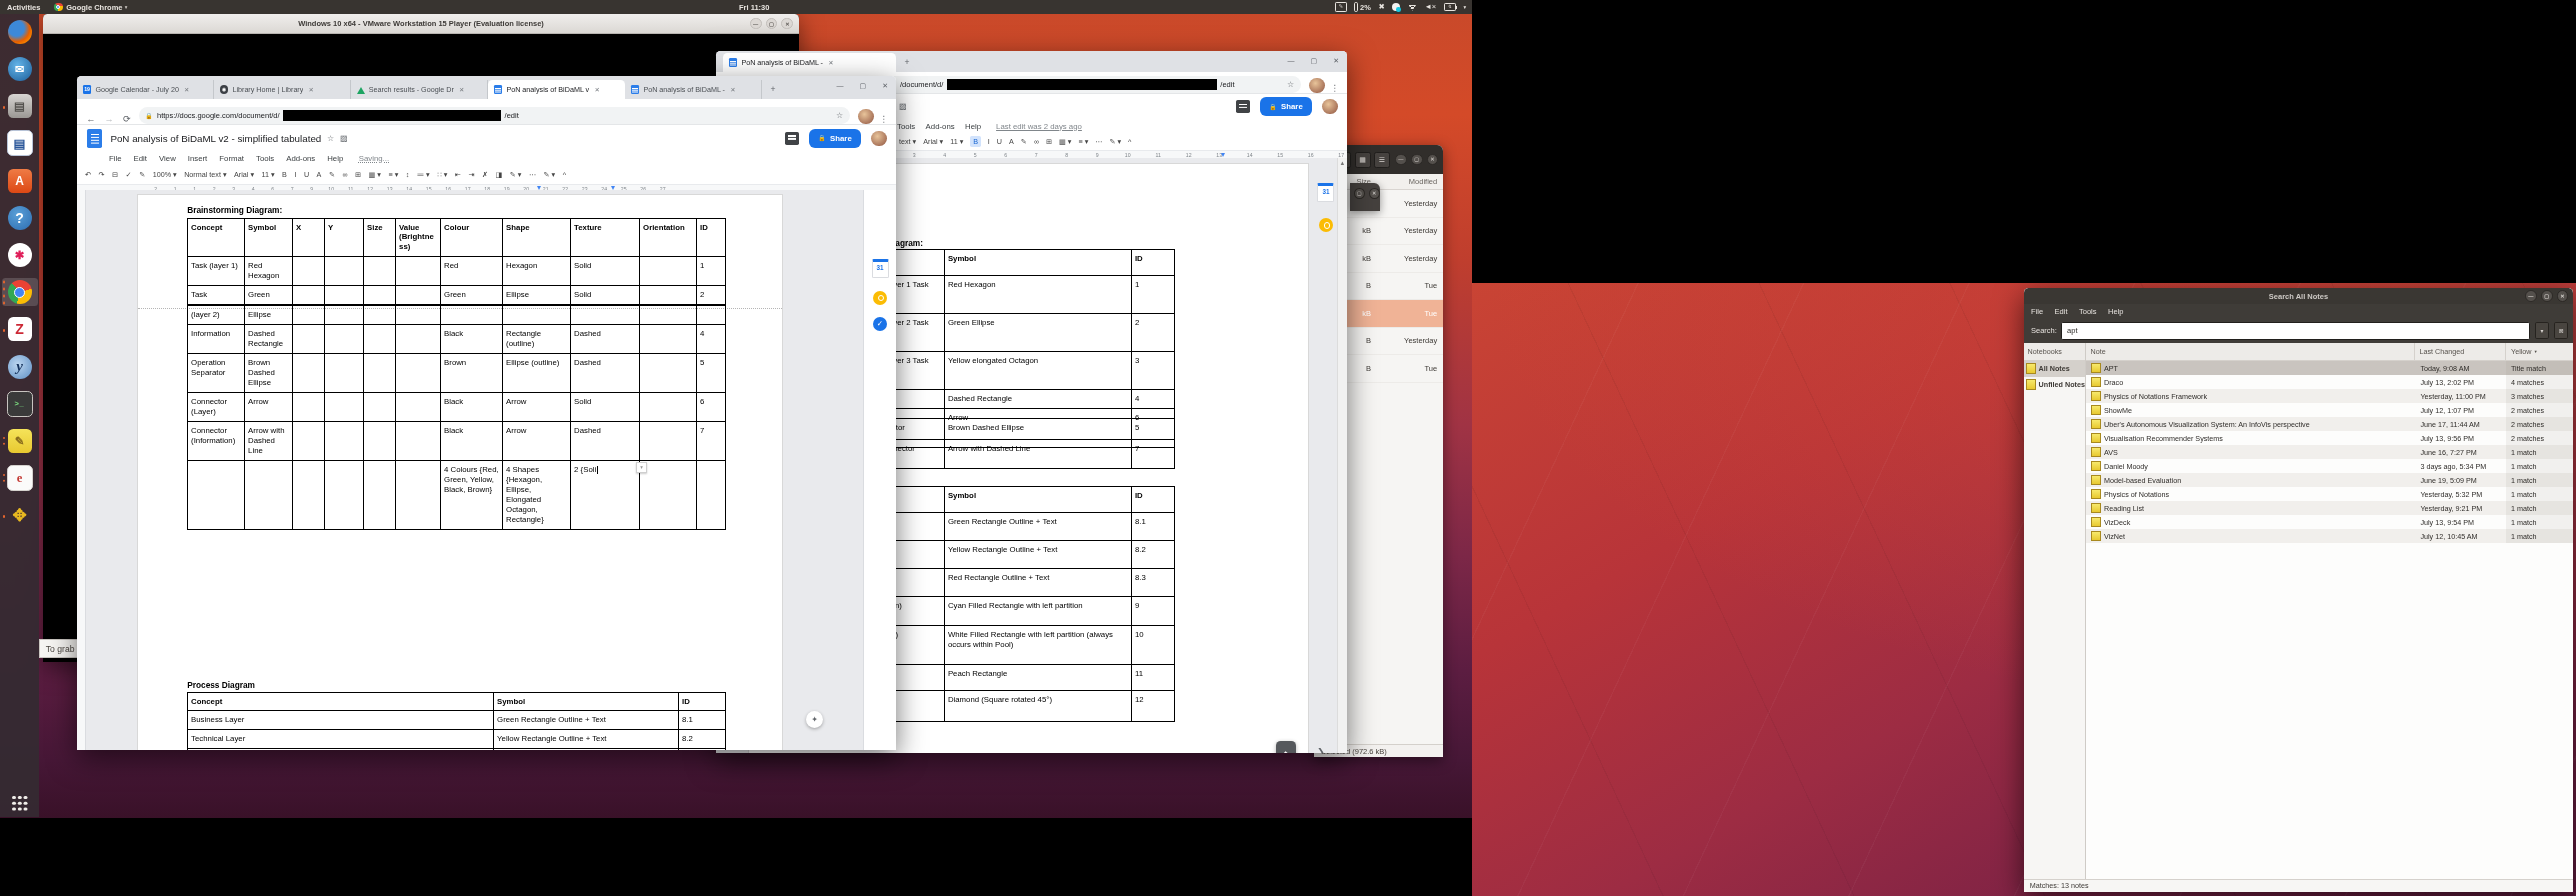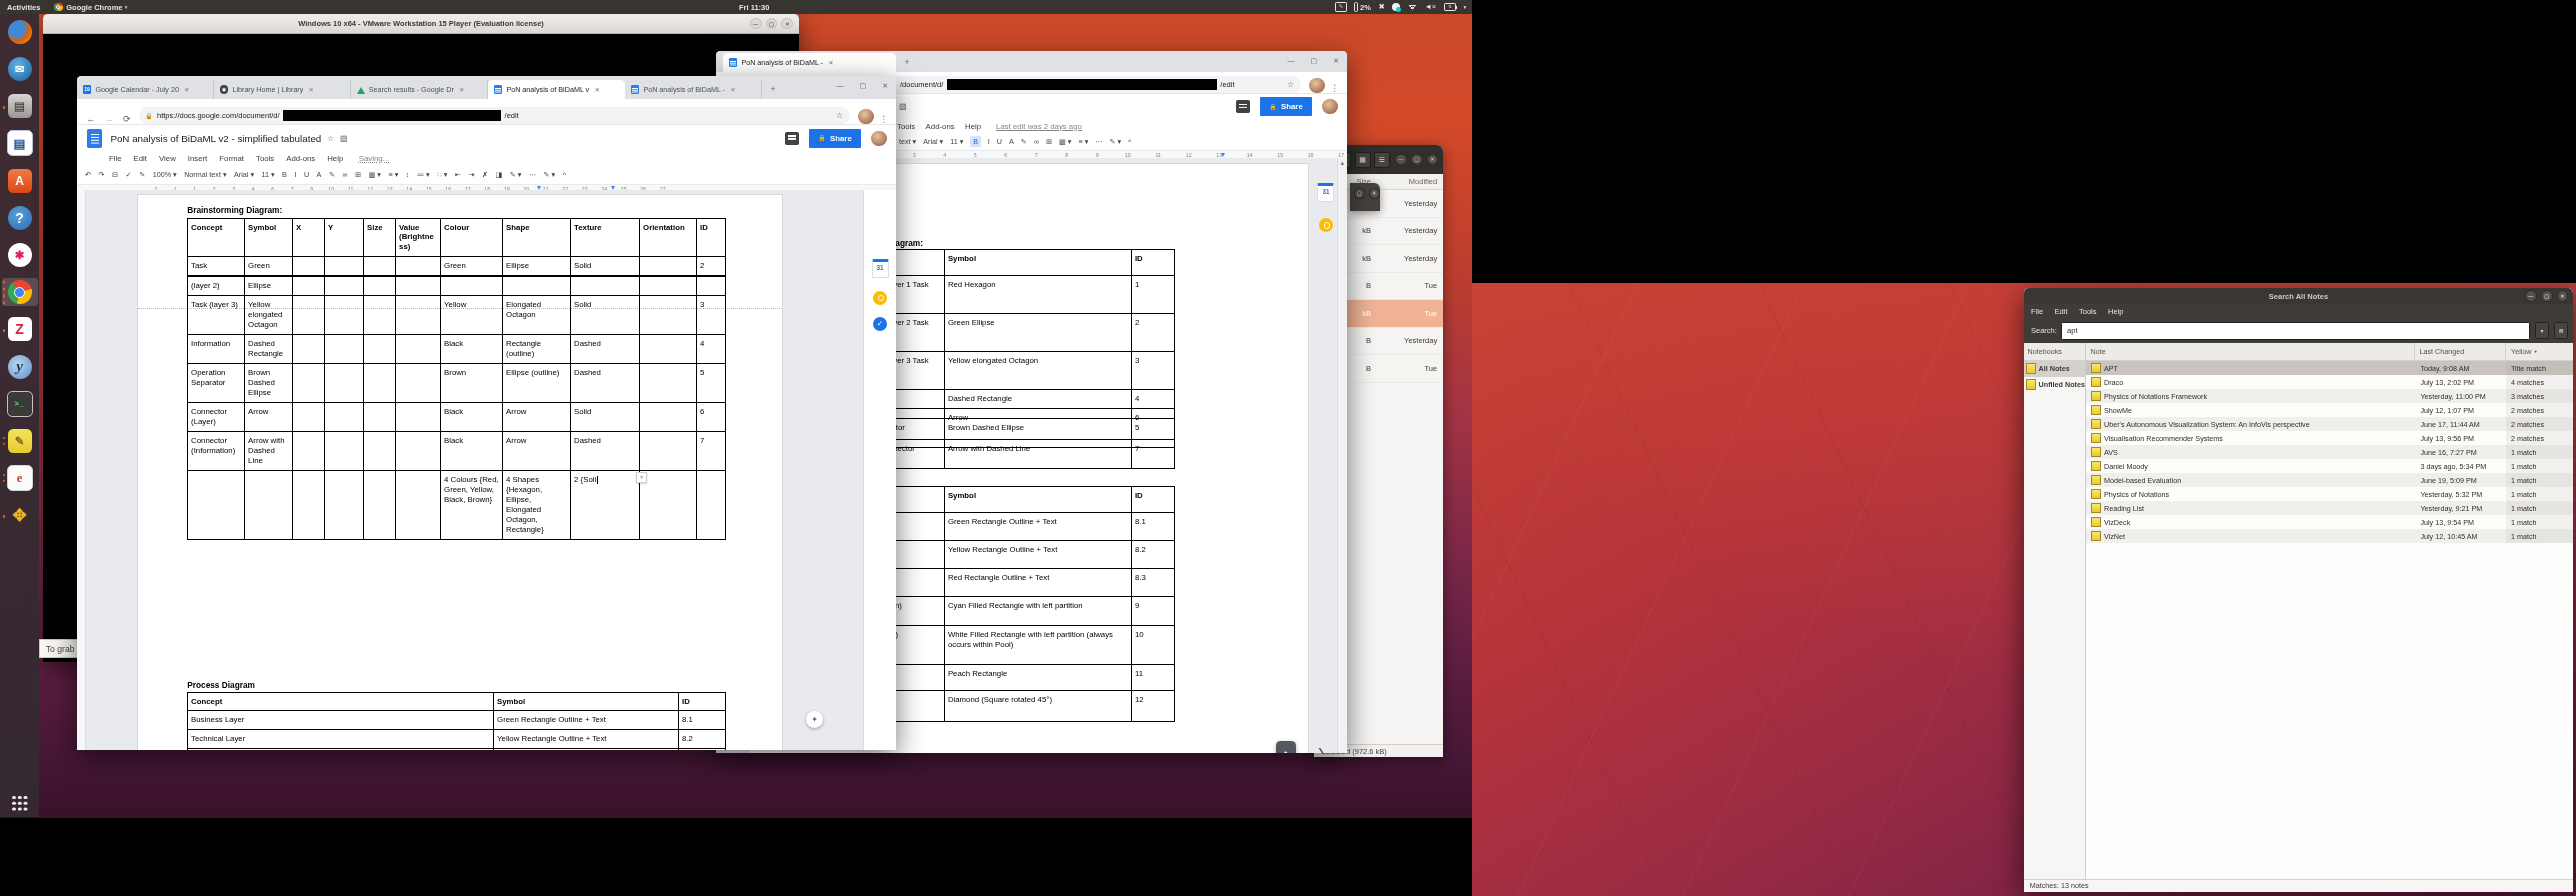--- a/index.html
+++ b/index.html
@@ -135,21 +135,21 @@
   .chrome1 .docheader{height:26.5px;}
   .chrome2 .docheader{height:25px;}
   .gdocs-logo{width:15px;height:19.5px;background:#2b7de9;border-radius:1.7px;margin:0 8px 0 10.4px;position:relative;flex:0 0 auto;}
   .gdocs-logo::after{content:"";position:absolute;left:3.5px;top:5.2px;width:8px;height:1.2px;background:#fff;box-shadow:0 2.9px 0 #fff,0 5.8px 0 #fff,0 8.6px 0 #fff;}
   .doctitle{font-size:9.8px;color:#202124;white-space:nowrap;}
   .title-star{color:#5f6368;font-size:8px;margin:0 5.8px;}
   .title-folder{color:#5f6368;font-size:8px;}
   .dh-right{margin-left:auto;display:flex;align-items:center;gap:10.4px;padding-right:9.2px;}
   .comment-ic{width:14px;height:12.6px;background:#404346;border-radius:1.7px;position:relative;}
   .comment-ic::after{content:"";position:absolute;left:2.9px;top:3.5px;width:8px;height:1.2px;background:#fff;box-shadow:0 2.9px 0 #fff;}
-  .share-btn{background:#1a73e8;color:#fff;font-size:7.8px;font-weight:bold;border-radius:1px;height:19.5px;display:flex;
+  .share-btn{background:#1a73e8;color:#fff;font-size:7.8px;font-weight:bold;border-radius:6px;height:19.5px;display:flex;
     align-items:center;padding:0 9.2px;gap:4px;}
   .share-lock{font-size:6.3px;}
   .menubar{display:flex;align-items:center;gap:12px;font-size:7.8px;color:#3c4043;background:#fff;}
   .chrome1 .menubar{height:14px;padding-left:32px;}
   .chrome2 .menubar{height:14px;padding-left:181px;gap:10.4px;}
   .saving{color:#80868b;text-decoration:underline dotted;margin-left:3.5px;}
   .lastedit{color:#80868b;text-decoration:underline;margin-left:4.6px;}
   .dtoolbar{display:flex;align-items:center;background:#fff;border-bottom:0.6px solid #e8eaed;font-size:7.2px;color:#444;}
   .chrome1 .dtoolbar{height:18px;padding-left:8px;gap:7.5px;}
   .chrome2 .dtoolbar{height:17px;padding-left:183px;gap:7px;}
@@ -895,20 +895,33 @@
             <th>Value (Brightness)</th>
             <th>Colour</th>
             <th>Shape</th>
             <th>Texture</th>
             <th>Orientation</th>
             <th>ID</th>
           </tr>
         </tbody>
         <tbody>
 
+            <tr>
+              <td>Task (layer 1)</td>
+              <td>Red Hexagon</td>
+              <td></td>
+              <td></td>
+              <td></td>
+              <td></td>
+              <td>Red</td>
+              <td>Hexagon</td>
+              <td>Solid</td>
+              <td></td>
+              <td>1</td>
+            </tr>
 
             <tr class="pagebreak">
               <td>Task</td>
               <td>Green</td>
               <td></td>
               <td></td>
               <td></td>
               <td></td>
               <td>Green</td>
               <td>Ellipse</td>
@@ -924,33 +937,20 @@
               <td></td>
               <td></td>
               <td></td>
               <td></td>
               <td></td>
               <td></td>
               <td></td>
               <td></td>
             </tr>
 
-            <tr>
-              <td>Task (layer 3)</td>
-              <td>Yellow elongated Octagon</td>
-              <td></td>
-              <td></td>
-              <td></td>
-              <td></td>
-              <td>Yellow</td>
-              <td>Elongated Octagon</td>
-              <td>Solid</td>
-              <td></td>
-              <td>3</td>
-            </tr>
 
             <tr>
               <td>Information</td>
               <td>Dashed Rectangle</td>
               <td></td>
               <td></td>
               <td></td>
               <td></td>
               <td>Black</td>
               <td>Rectangle (outline)</td>

